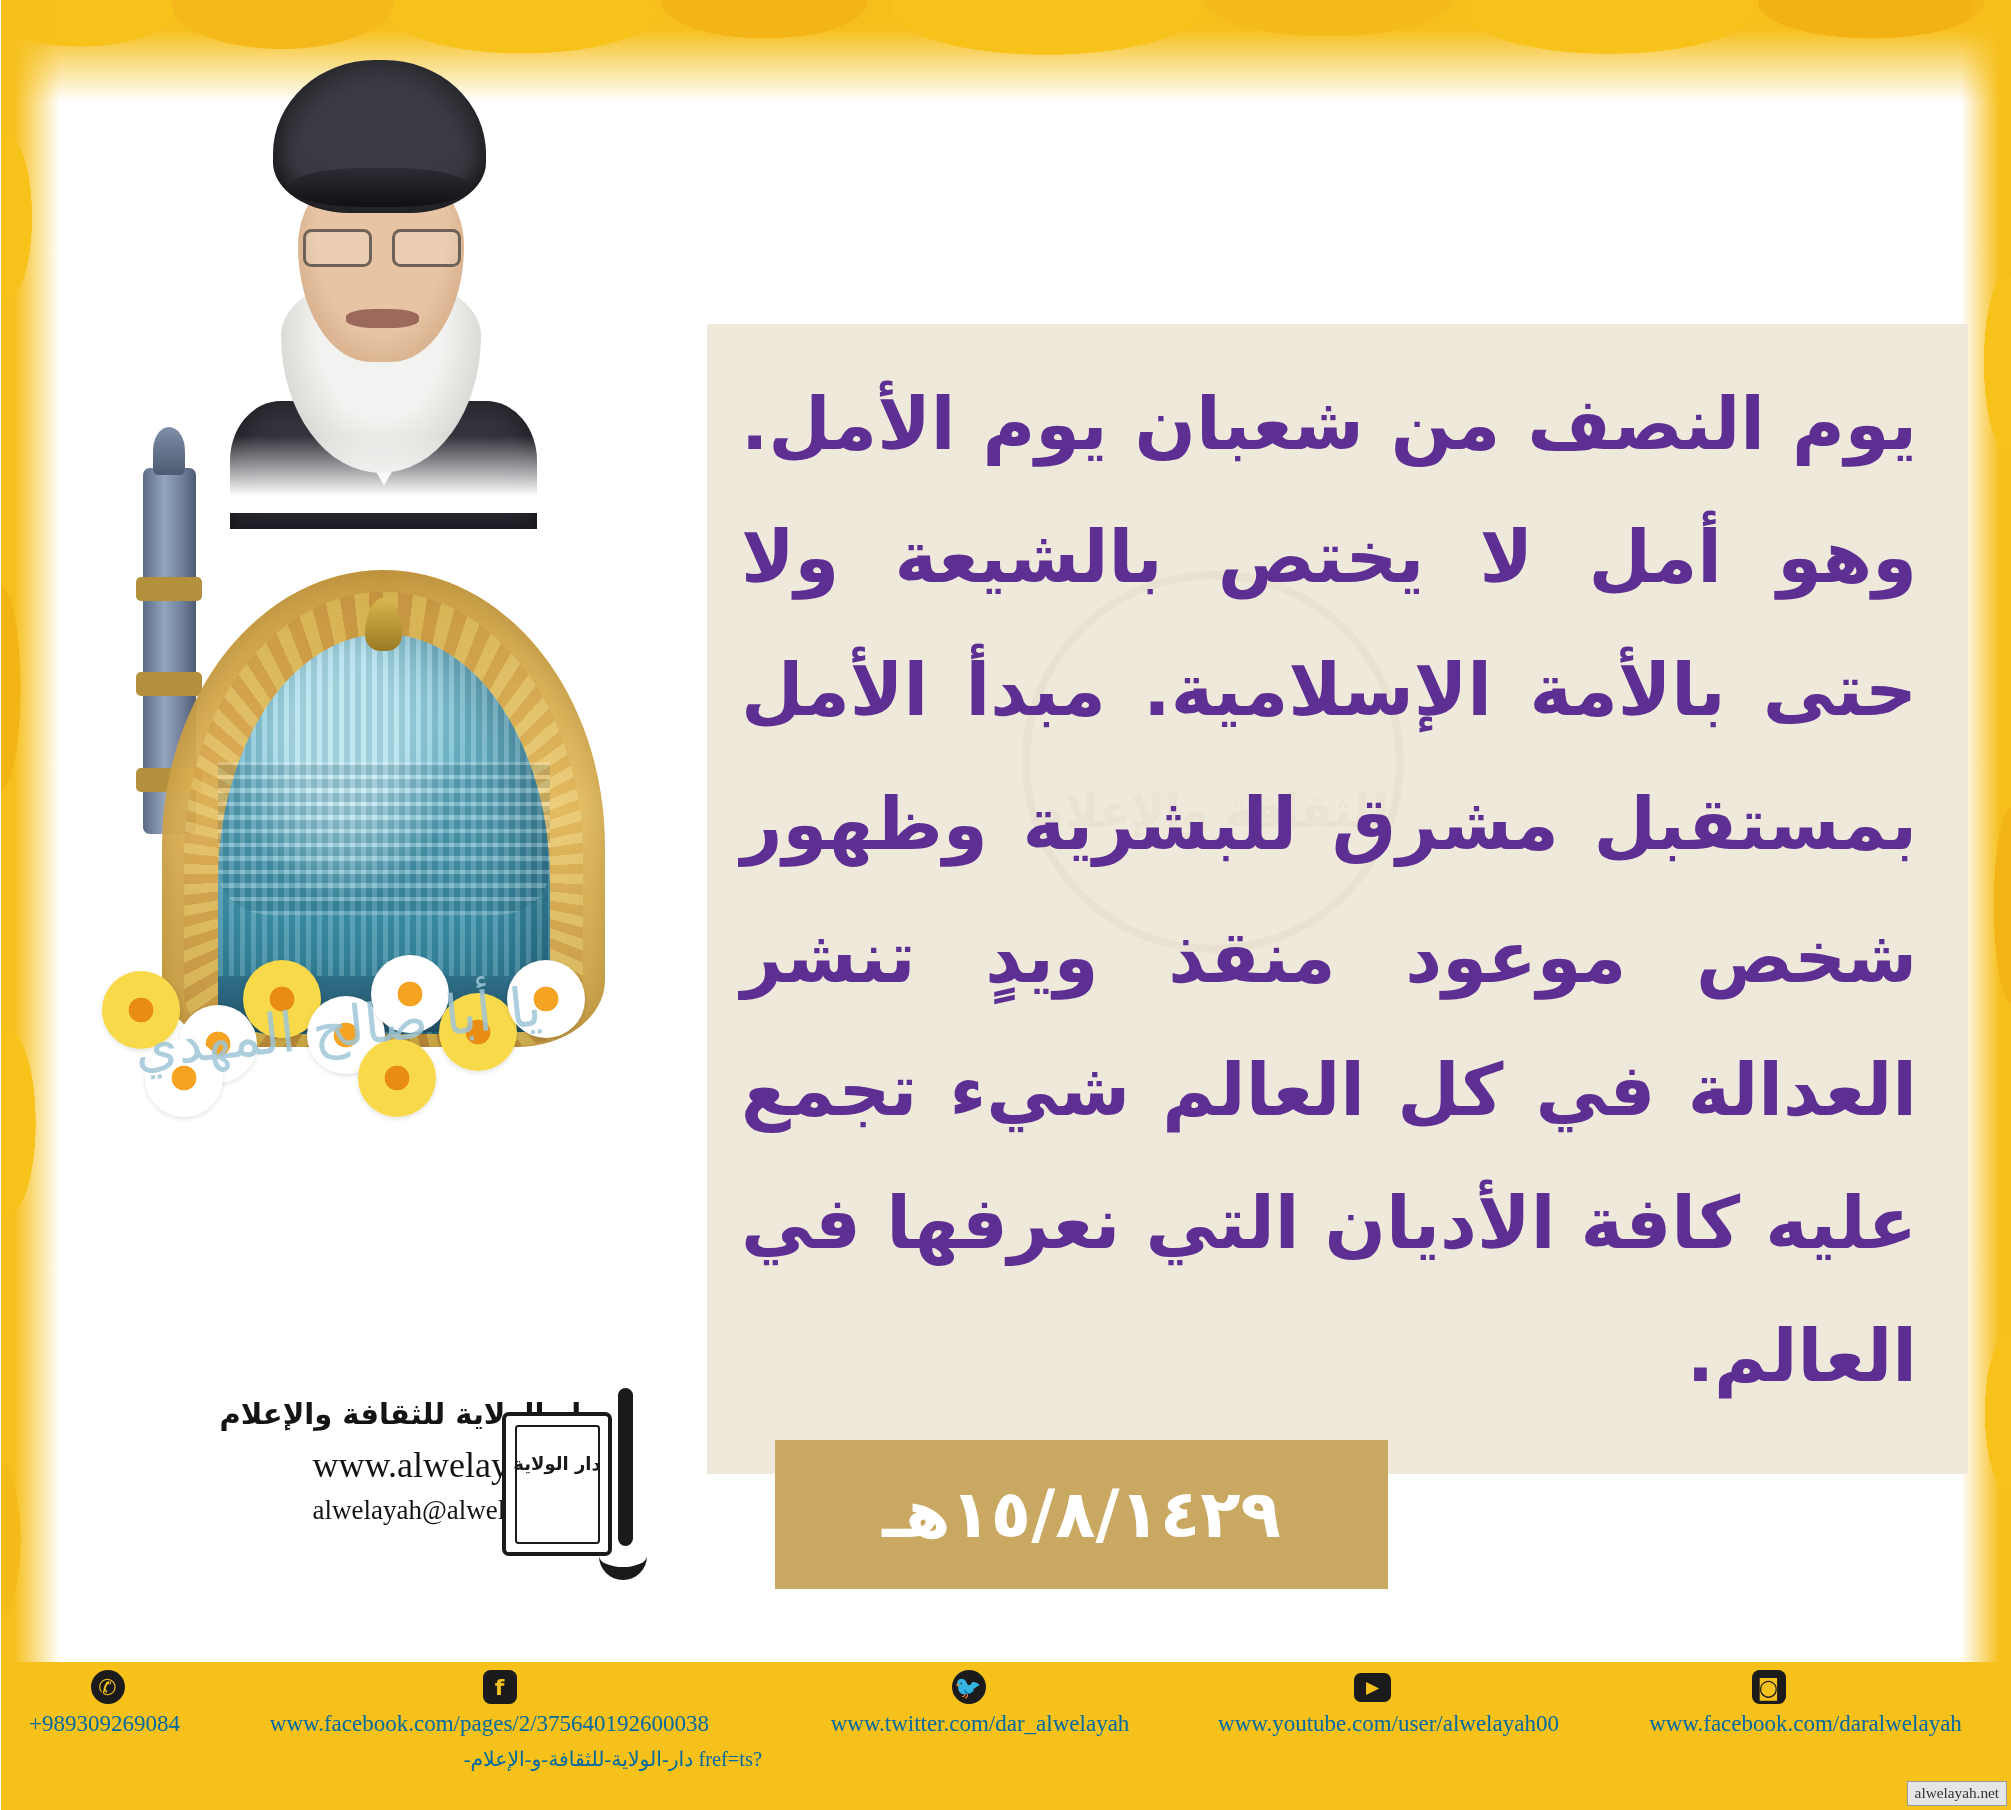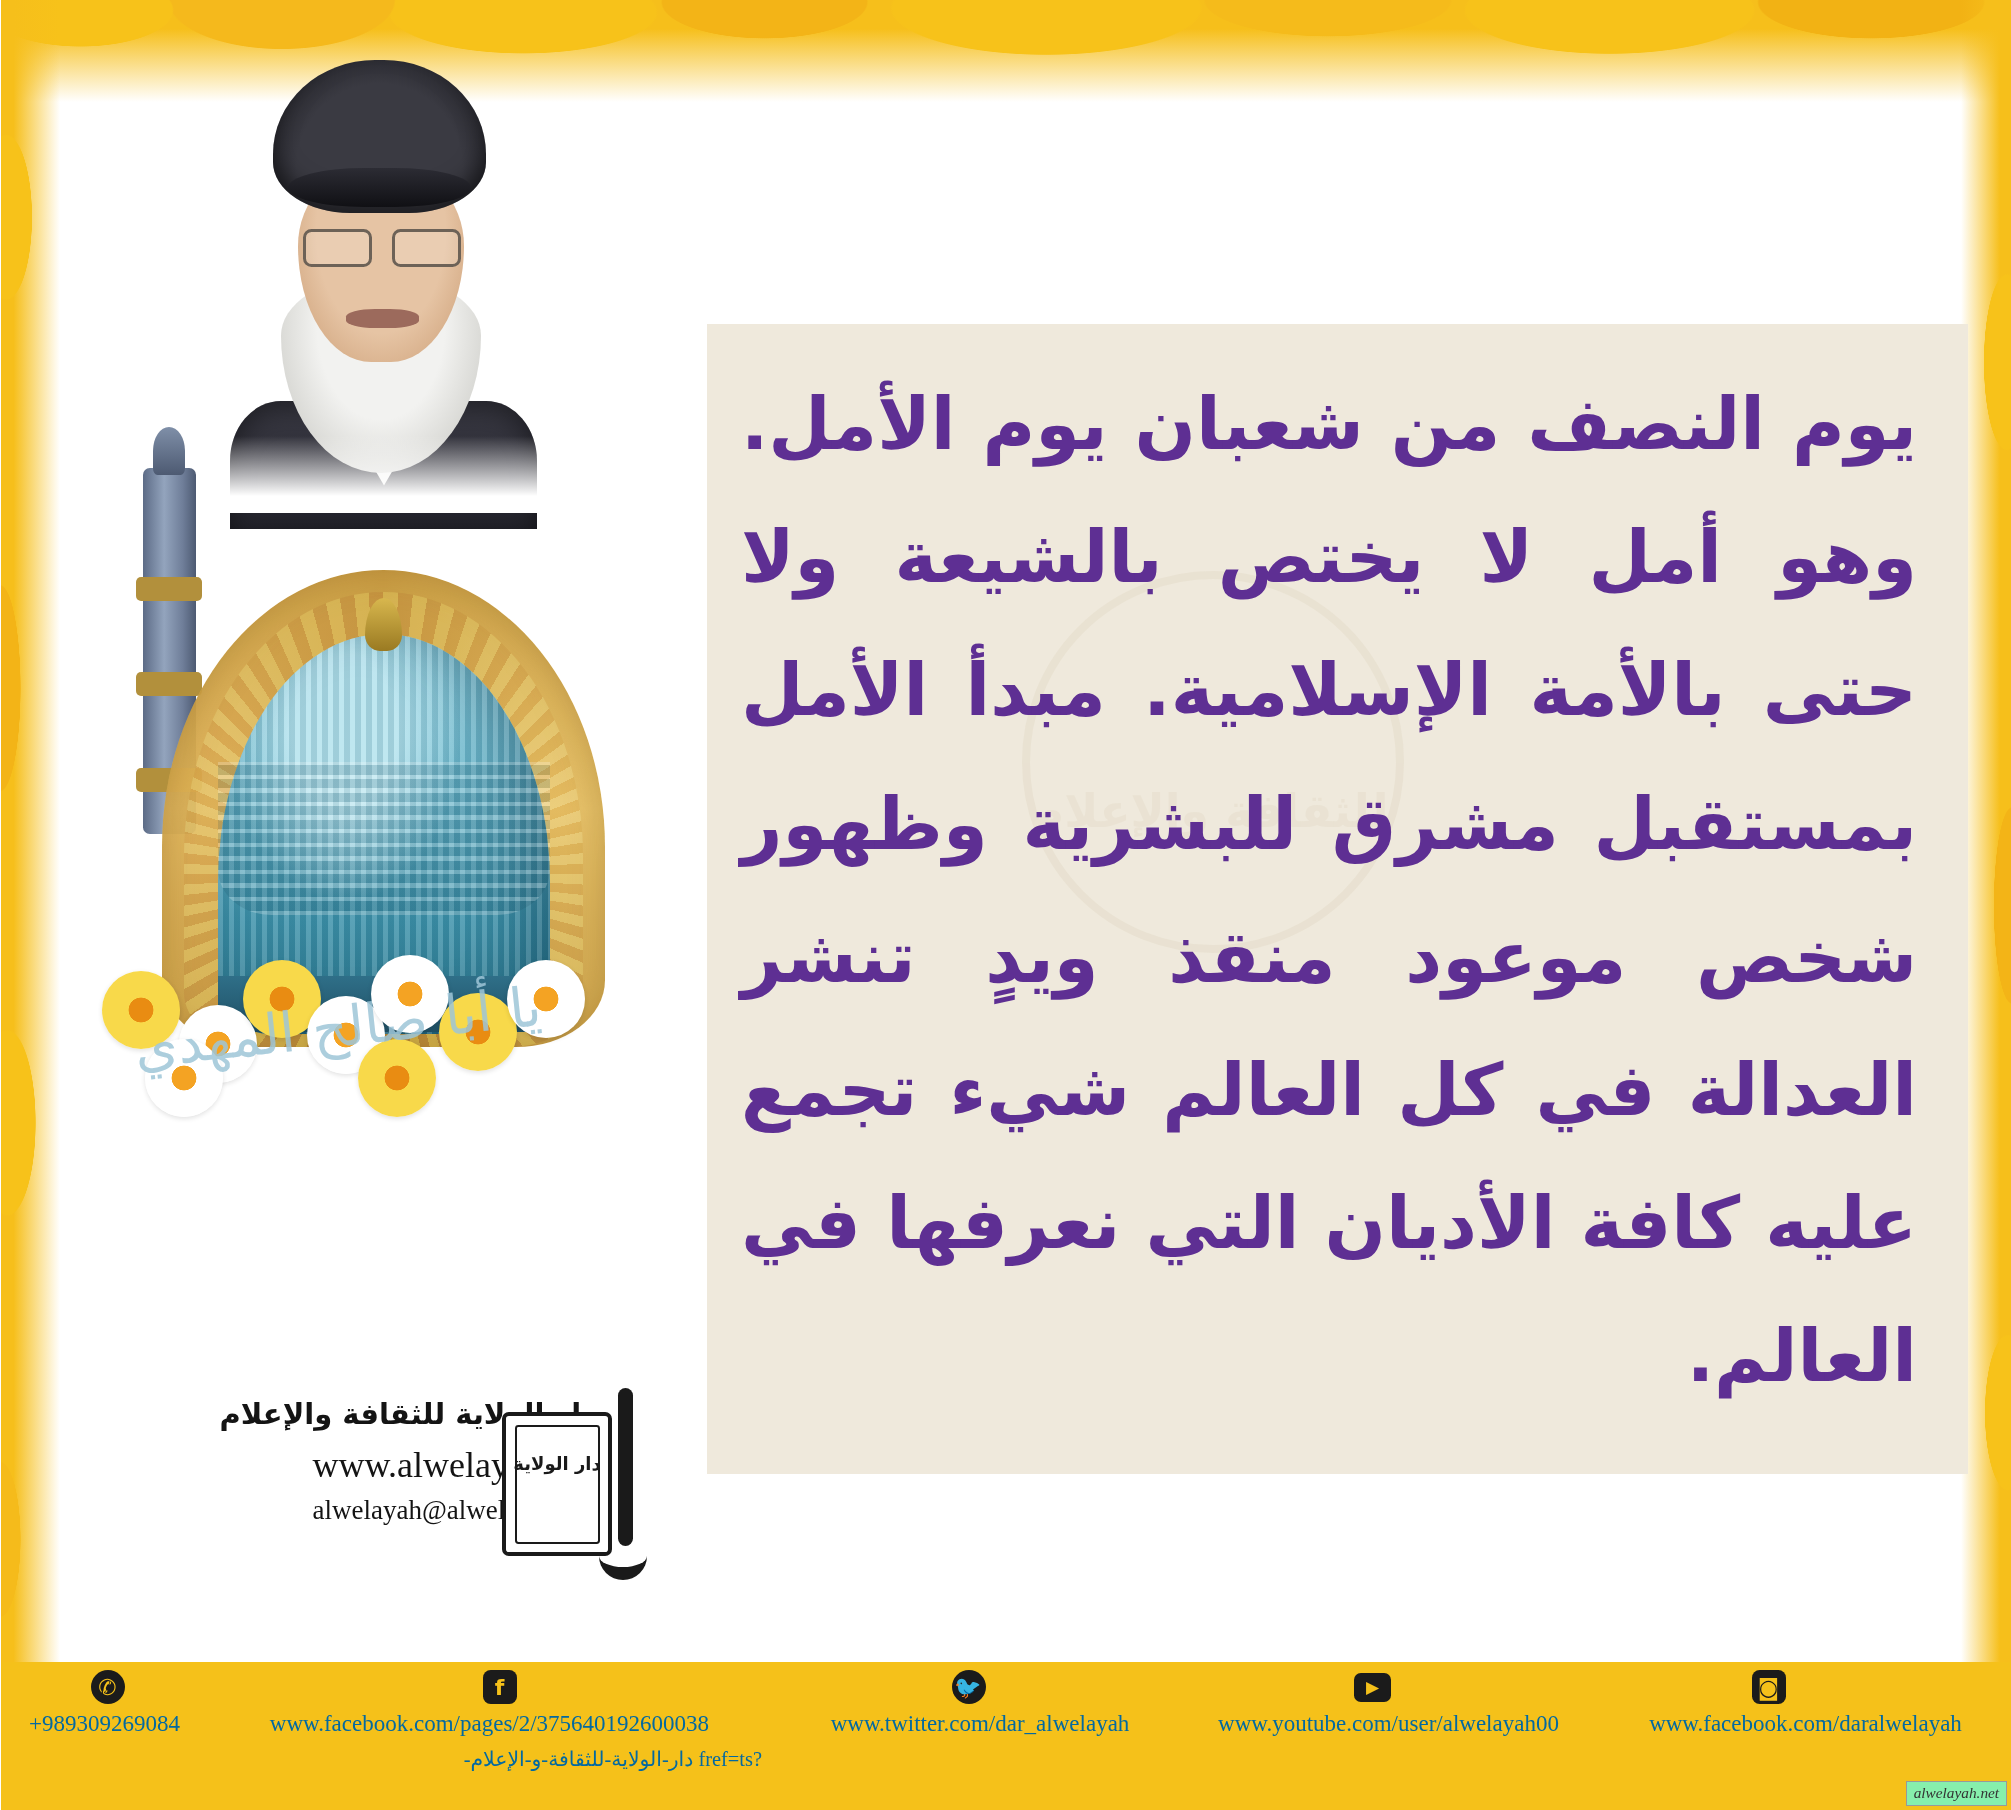--- a/index.html
+++ b/index.html
@@ -482,26 +482,25 @@
     white-space:nowrap;
   }
   .slabel.second {
     top:85px;
     font-size:20.4px;
   }
   #wm-corner {
     position:absolute;
     right: 5.1px;
     bottom: 5.1px;
-    background:#86efac;
+    background:#e5e5e5;
     border:0.9px solid #999;
     color:#333;
     font-size:15.3px;
     padding:2.6px 6.8px;
-    font-style:italic;
     font-family:"Liberation Serif", serif;
   }
 </style>
 </head>
 <body>
 
 <div id="poster">
 
   <div class="paint-top"></div>
   <div class="paint-left"></div>
@@ -562,20 +561,23 @@
 
 
     <div id="quote-panel">
       <div id="watermark">
         <div class="wm-circle"></div>
         <div class="wm-sub">للثقافة والإعلام</div>
       </div>
       <div id="quote-text">يوم النصف من شعبان يوم الأمل. وهو أمل لا يختص بالشيعة ولا حتى بالأمة الإسلامية. مبدأ الأمل بمستقبل مشرق للبشرية وظهور شخص موعود منقذ ويدٍ تنشر العدالة في كل العالم شيء تجمع عليه كافة الأديان التي نعرفها في العالم.</div>
     </div>
 
+    <div id="date-badge">
+      <span class="date-text">١٥/٨/١٤٢٩هـ</span>
+    </div>
   </div>
 
   <div id="social-bar">
     <div class="row-icons">
       <div class="sicon" style="left:89px;">
           <span class="badge">✆</span>
         </div>
       <div class="sicon" style="left:481px;">
           <span class="badge sq">f</span>
         </div>

